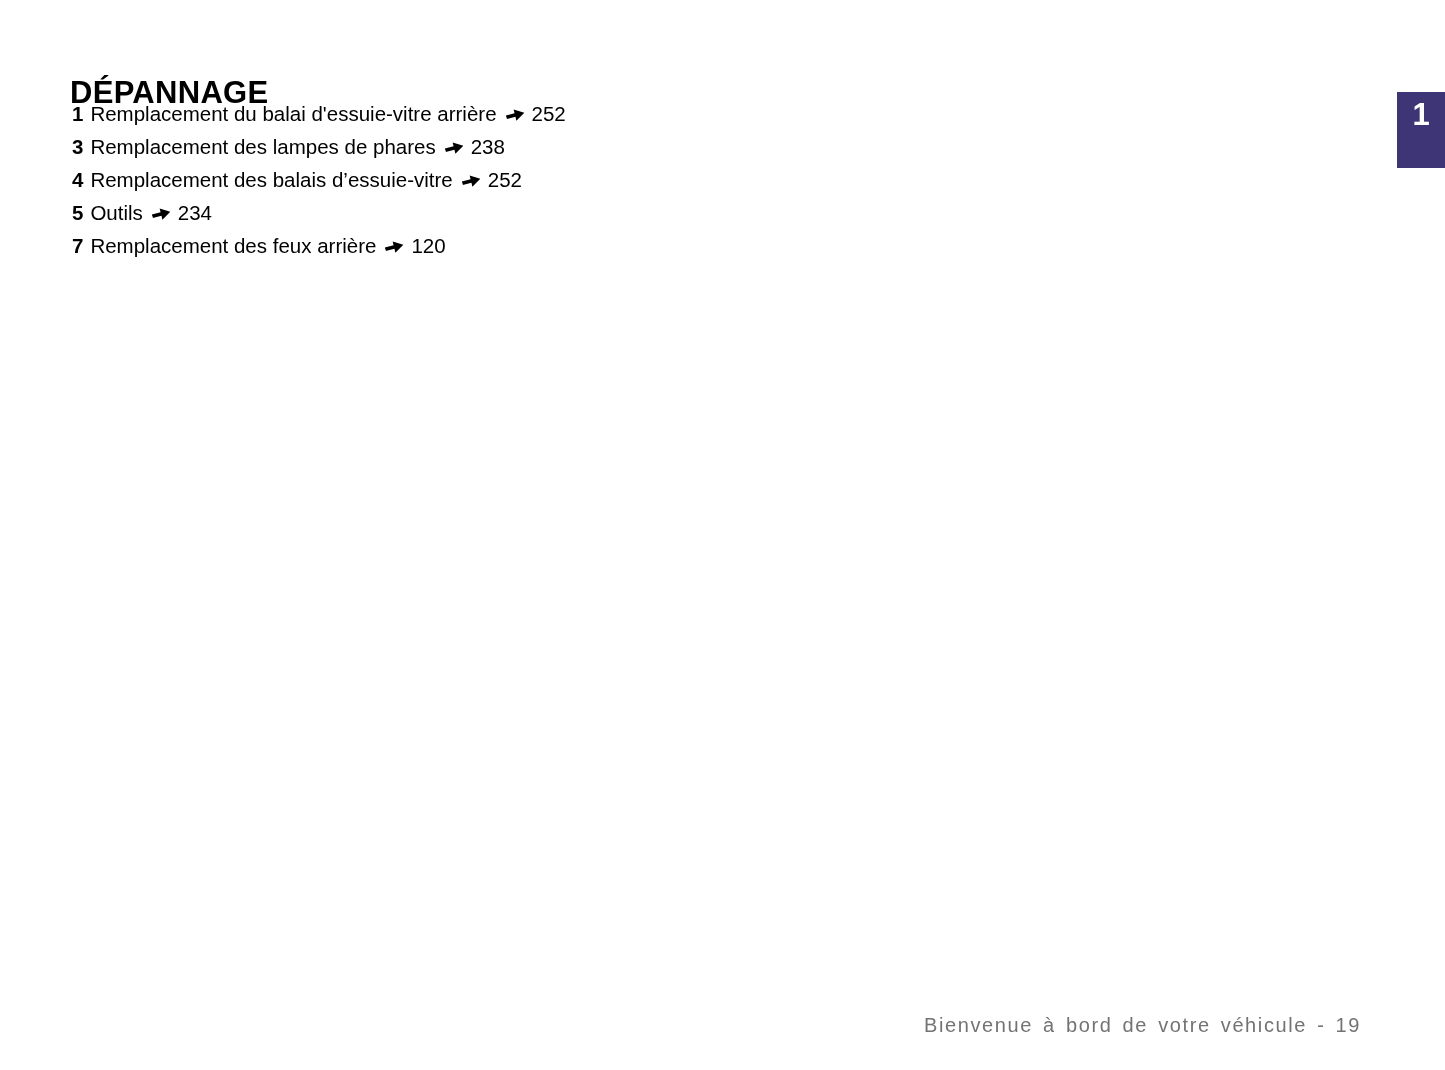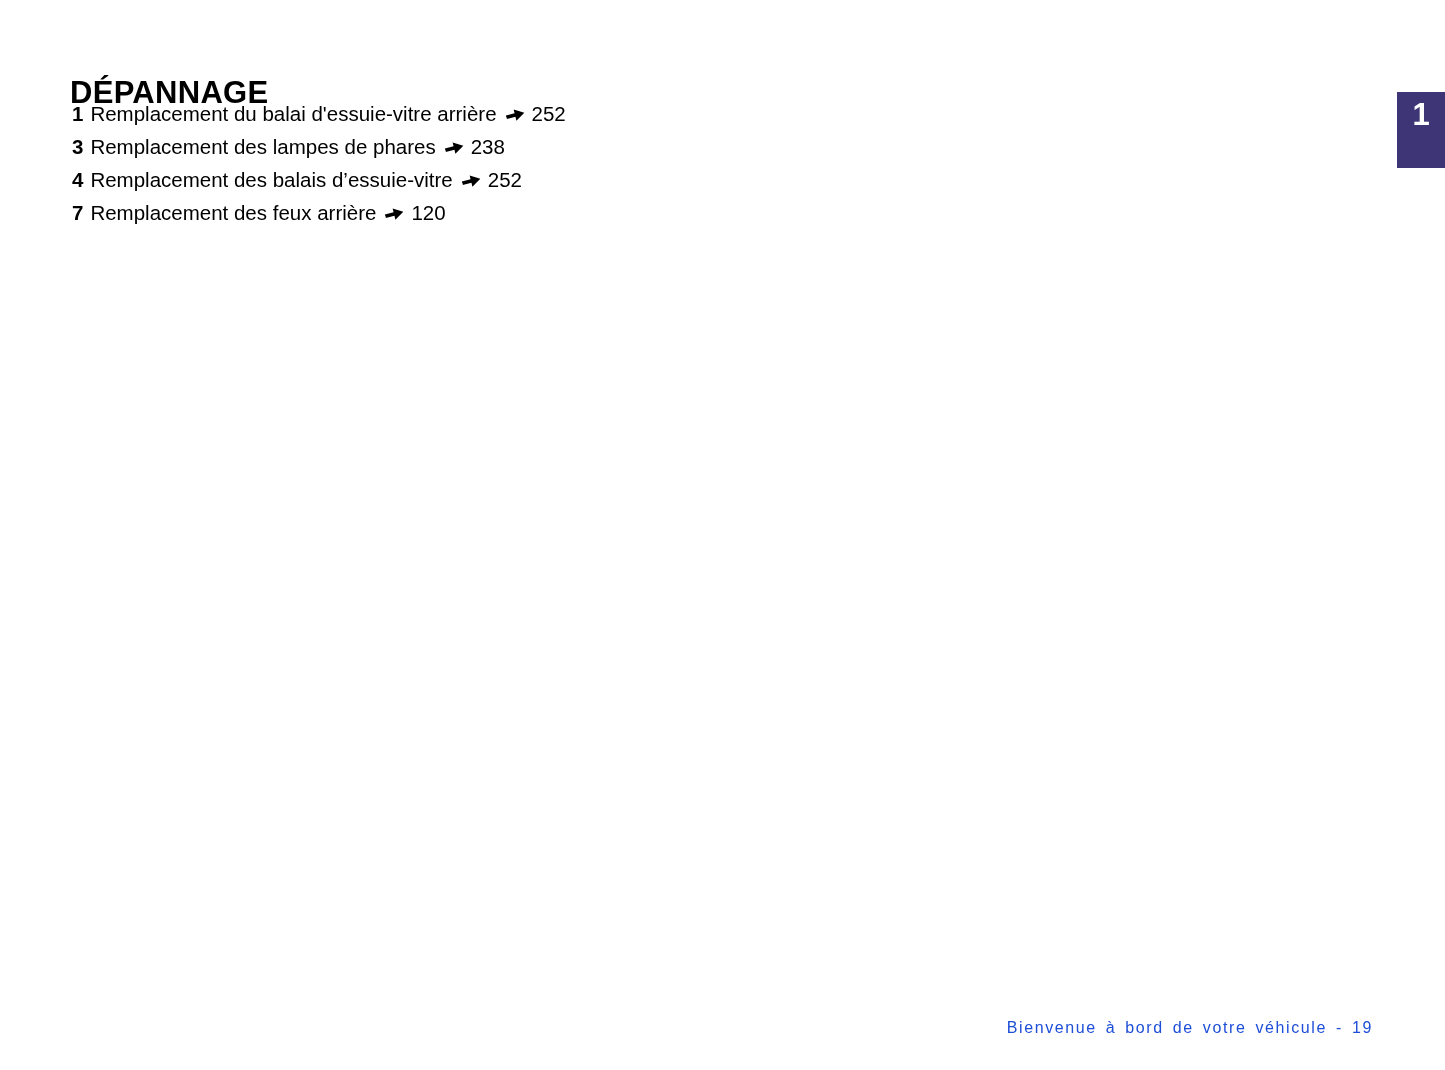--- a/index.html
+++ b/index.html
@@ -61,26 +61,26 @@
     display:flex;
     justify-content:center;
     align-items:flex-start;
     padding-top:5px;
     box-sizing:border-box;
     font-size:31px;
     font-weight:bold;
   }
   .footer{
     position:absolute;
-    right:72px;
+    right:84px;
     bottom:33px;
-    font-size:16px;
+    font-size:20px;
     letter-spacing:1.6px;
     word-spacing:3px;
-    color:#1d4ed8;
+    color:#737373;
     white-space:nowrap;
   }
 </style>
 </head>
 <body>
 
 <div class="page">
 
   <h1 class="title">DÉPANNAGE</h1>
 
@@ -98,20 +98,25 @@
             <path d="M0 6.2 L9 6.2 L9 2.3 L18.6 8 L9 13.7 L9 9.8 L0 9.8 Z" fill="#000"></path>
           </svg></span><span class="toc-page">238</span>
     </div>
 
     <div class="toc-item">
       <span class="toc-num">4</span><span class="toc-label">Remplacement des balais d’essuie-vitre</span><span class="arrow"><svg width="19" height="16" viewBox="0 0 19 16">
             <path d="M0 6.2 L9 6.2 L9 2.3 L18.6 8 L9 13.7 L9 9.8 L0 9.8 Z" fill="#000"></path>
           </svg></span><span class="toc-page">252</span>
     </div>
 
+    <div class="toc-item">
+      <span class="toc-num">5</span><span class="toc-label">Outils</span><span class="arrow"><svg width="19" height="16" viewBox="0 0 19 16">
+            <path d="M0 6.2 L9 6.2 L9 2.3 L18.6 8 L9 13.7 L9 9.8 L0 9.8 Z" fill="#000"></path>
+          </svg></span><span class="toc-page">234</span>
+    </div>
 
 
     <div class="toc-item">
       <span class="toc-num">7</span><span class="toc-label">Remplacement des feux arrière</span><span class="arrow"><svg width="19" height="16" viewBox="0 0 19 16">
             <path d="M0 6.2 L9 6.2 L9 2.3 L18.6 8 L9 13.7 L9 9.8 L0 9.8 Z" fill="#000"></path>
           </svg></span><span class="toc-page">120</span>
     </div>
 
   </div>
 

